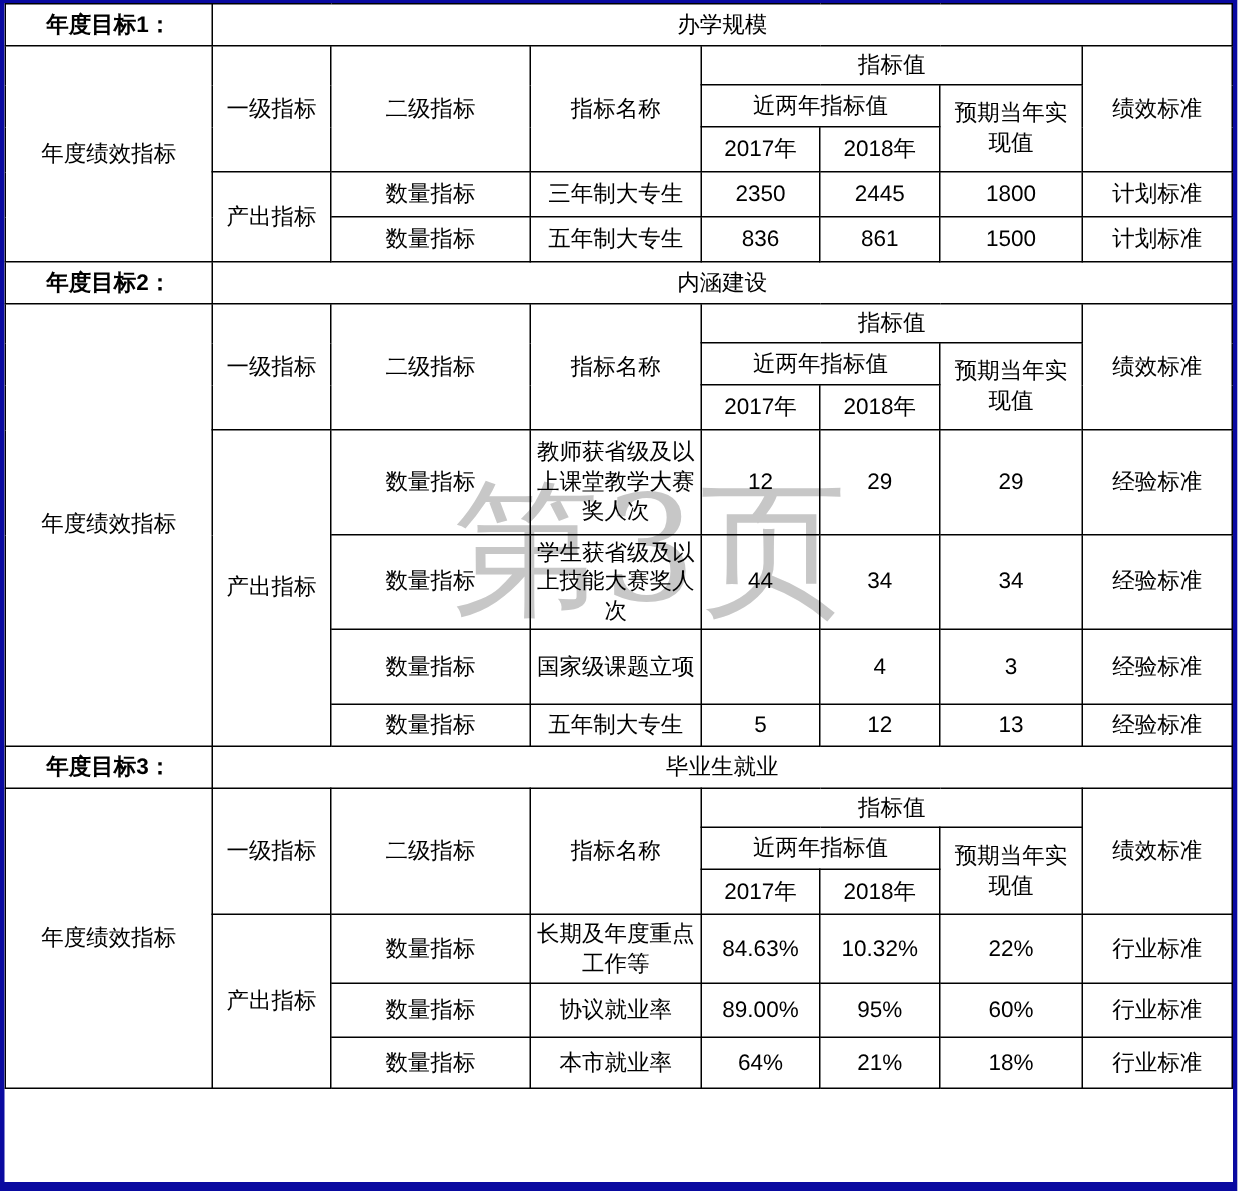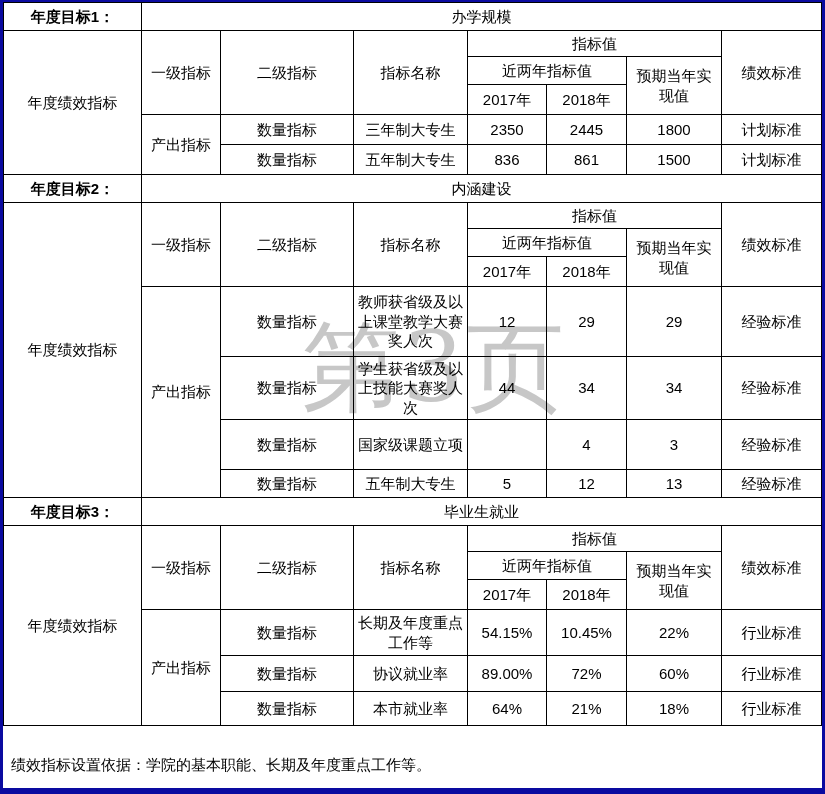--- a/index.html
+++ b/index.html
@@ -183,39 +183,38 @@
       <td rowspan="2">预期当年实现值</td>
     </tr>
     <tr class="h30">
       <td><span class="u">2017</span><span>年</span></td>
       <td><span class="u">2018</span><span>年</span></td>
     </tr>
     <tr class="h46">
       <td rowspan="3">产出指标</td>
       <td><span class="u">数量</span><span>指标</span></td>
       <td>长期及年度重点工作等</td>
-      <td>54.15%</td>
-      <td>10.45%</td>
+      <td>84.63%</td>
+      <td>10.32%</td>
       <td>22%</td>
       <td>行业标准</td>
     </tr>
     <tr class="h36">
       <td><span class="u">数量</span><span>指标</span></td>
       <td>协议就业率</td>
       <td>89.00%</td>
-      <td>72%</td>
+      <td>95%</td>
       <td>60%</td>
       <td>行业标准</td>
     </tr>
     <tr class="h34">
       <td><span class="u">数量</span><span>指标</span></td>
       <td>本市就业率</td>
       <td>64%</td>
       <td>21%</td>
       <td>18%</td>
       <td>行业标准</td>
     </tr>
   </tbody>
     </table>
 
-  <div class="footer-note">绩效指标设置依据：学院的基本职能、长期及年度重点工作等。</div>
 
 </div>
 
 </body></html>

